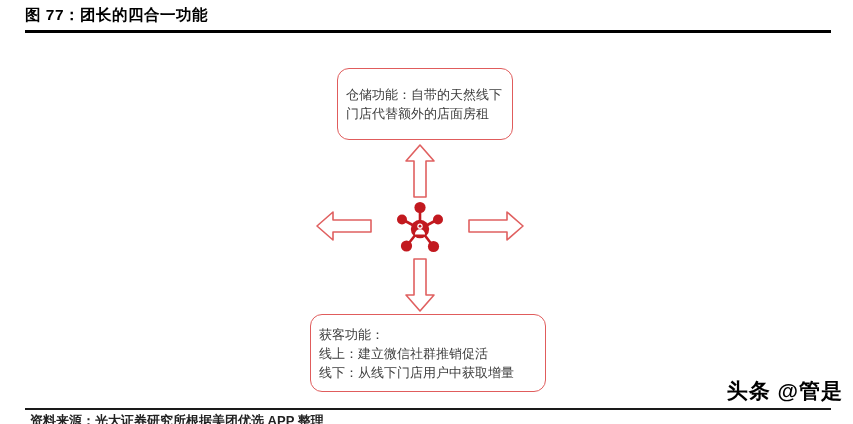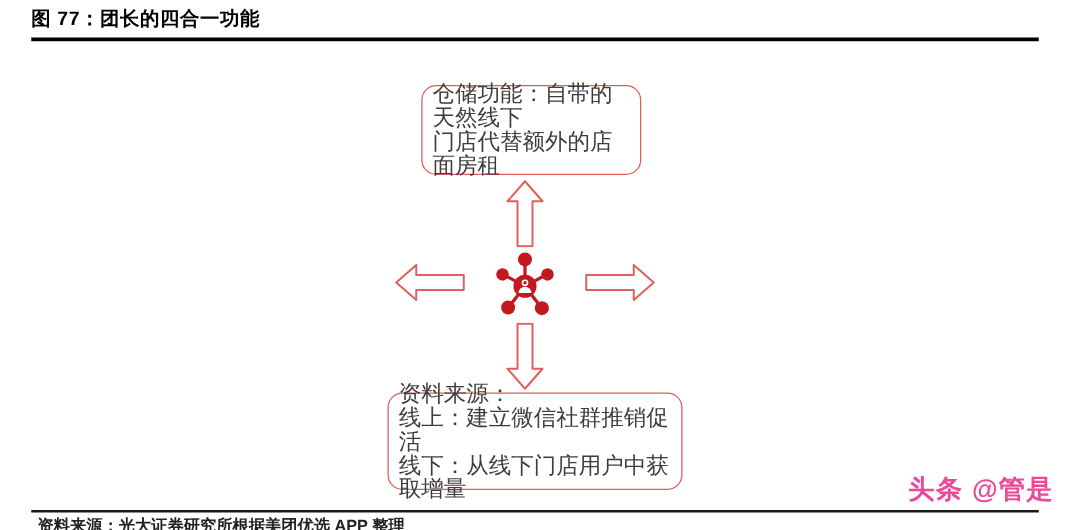--- a/index.html
+++ b/index.html
@@ -33,42 +33,42 @@
     border: 1.6px solid #e05c5c;
     border-radius: 12px;
     background: #fff;
     display: flex;
     align-items: center;
     box-sizing: border-box;
     padding: 6px 8px;
   }
   .box span {
     white-space: pre-line;
-    font-size: 18px;
+    font-size: 13px;
     line-height: 19px;
     color: #3d3d3d;
     text-align: left;
   }
   .box-top    { left: 337px; top: 68px;  width: 176px; height: 72px; }
   .box-left   { left: 145px; top: 189px; width: 160px; height: 73px; }
   .box-right  { left: 530px; top: 188px; width: 181px; height: 80px; }
   .box-bottom { left: 310px; top: 314px; width: 236px; height: 78px; }
   .arrow { position: absolute; }
   .arrow-up    { left: 404px; top: 144px; }
   .arrow-down  { left: 404px; top: 258px; }
   .arrow-left  { left: 316px; top: 211px; }
   .arrow-right { left: 468px; top: 211px; }
   .hub-icon { position: absolute; left: 396px; top: 201px; }
   .watermark {
     position: absolute;
     right: 10px;
     top: 377px;
     font-size: 21px;
     font-weight: bold;
-    color: #ec4899;
+    color: #000000;
     letter-spacing: 1px;
   }
   .bottom-rule {
     position: absolute;
     left: 25px;
     top: 408px;
     width: 806px;
     height: 2px;
     background: #1a1a1a;
   }
@@ -88,21 +88,21 @@
 <div class="page">
 
   <div class="fig-title">图 77：团长的四合一功能</div>
   <div class="title-rule"></div>
 
   <div class="box box-top">
     <span>仓储功能：自带的天然线下
 门店代替额外的店面房租</span>
   </div>
   <div class="box box-bottom">
-    <span>资料来源：
+    <span>获客功能：
 线上：建立微信社群推销促活
 线下：从线下门店用户中获取增量</span>
   </div>
 
   <svg class="arrow arrow-up" width="32" height="54" viewBox="0 0 32 54">
     <polygon points="16,1 30,17 22,17 22,53 10,53 10,17 2,17" fill="#fff" stroke="#e06060" stroke-width="1.6" stroke-linejoin="round"></polygon>
   </svg>
   <svg class="arrow arrow-down" width="32" height="54" viewBox="0 0 32 54">
     <polygon points="16,53 2,37 10,37 10,1 22,1 22,37 30,37" fill="#fff" stroke="#e06060" stroke-width="1.6" stroke-linejoin="round"></polygon>
   </svg>

